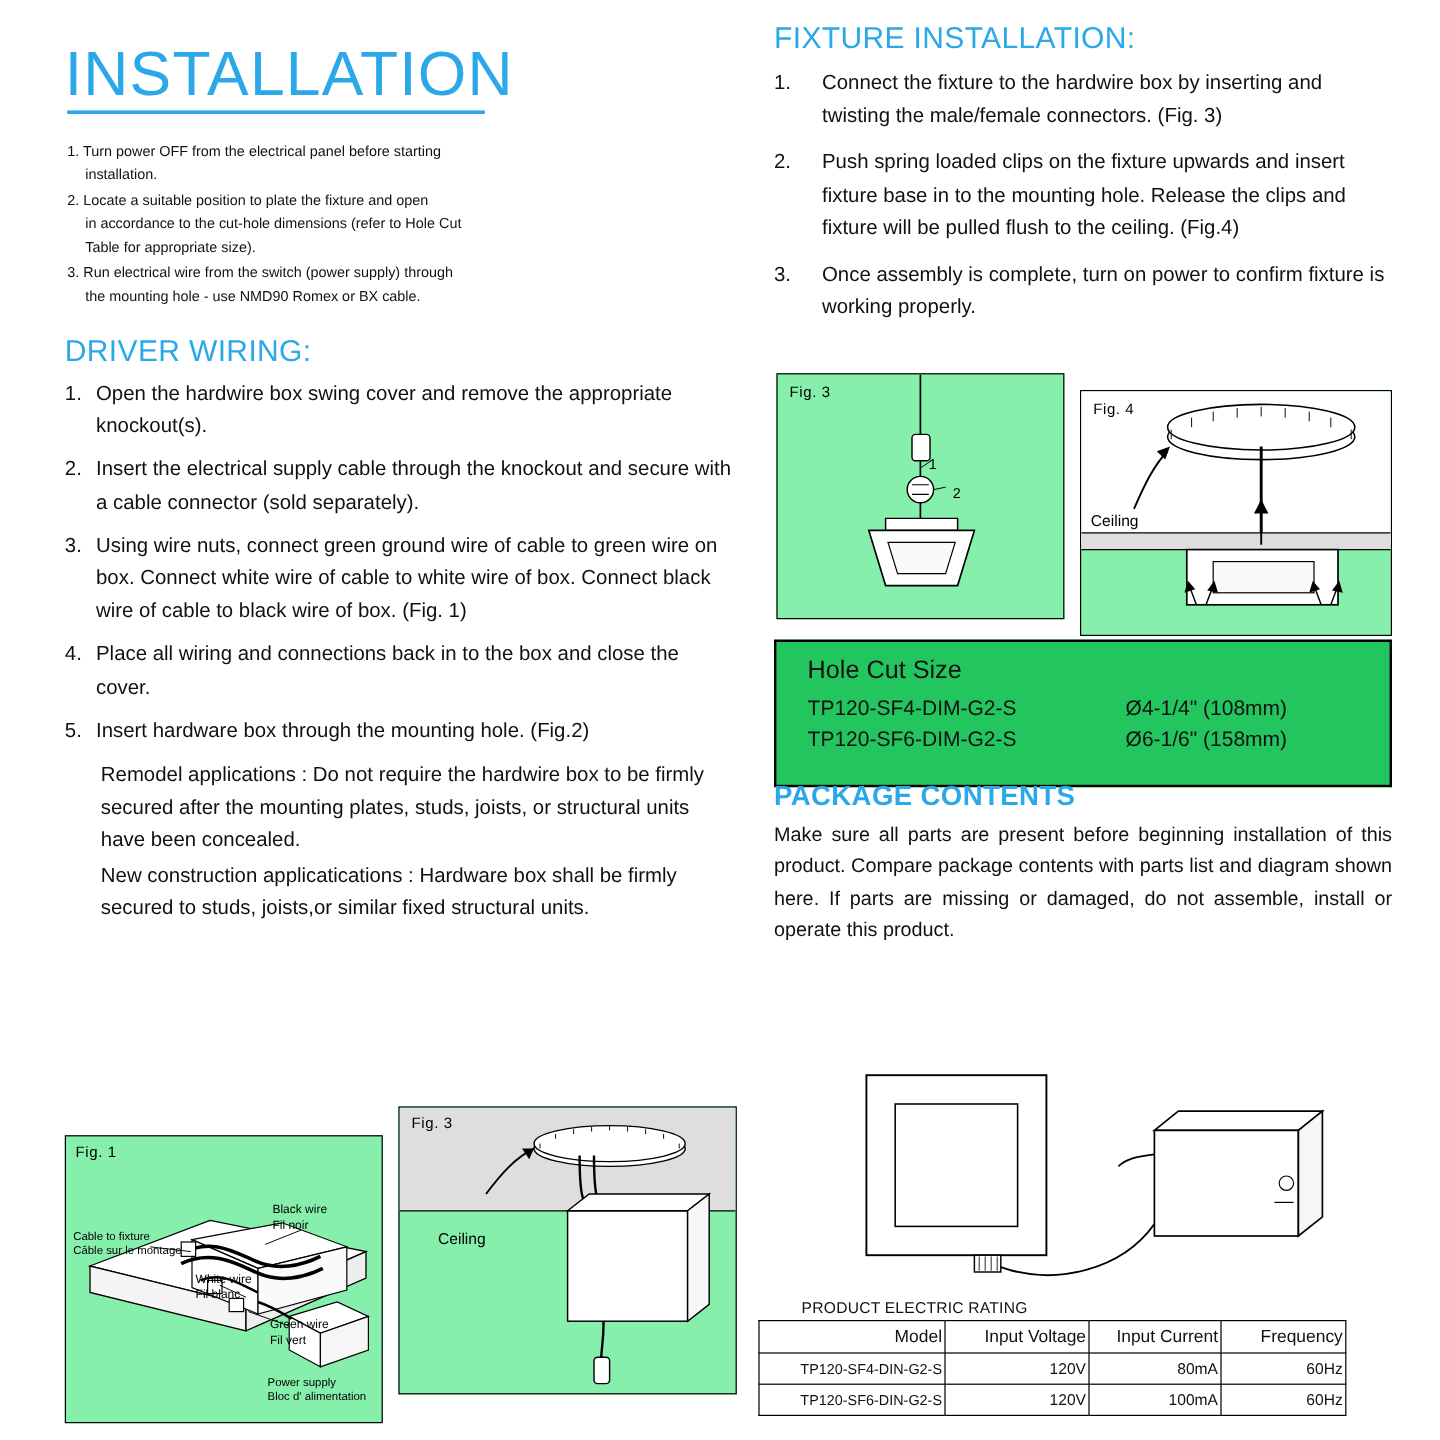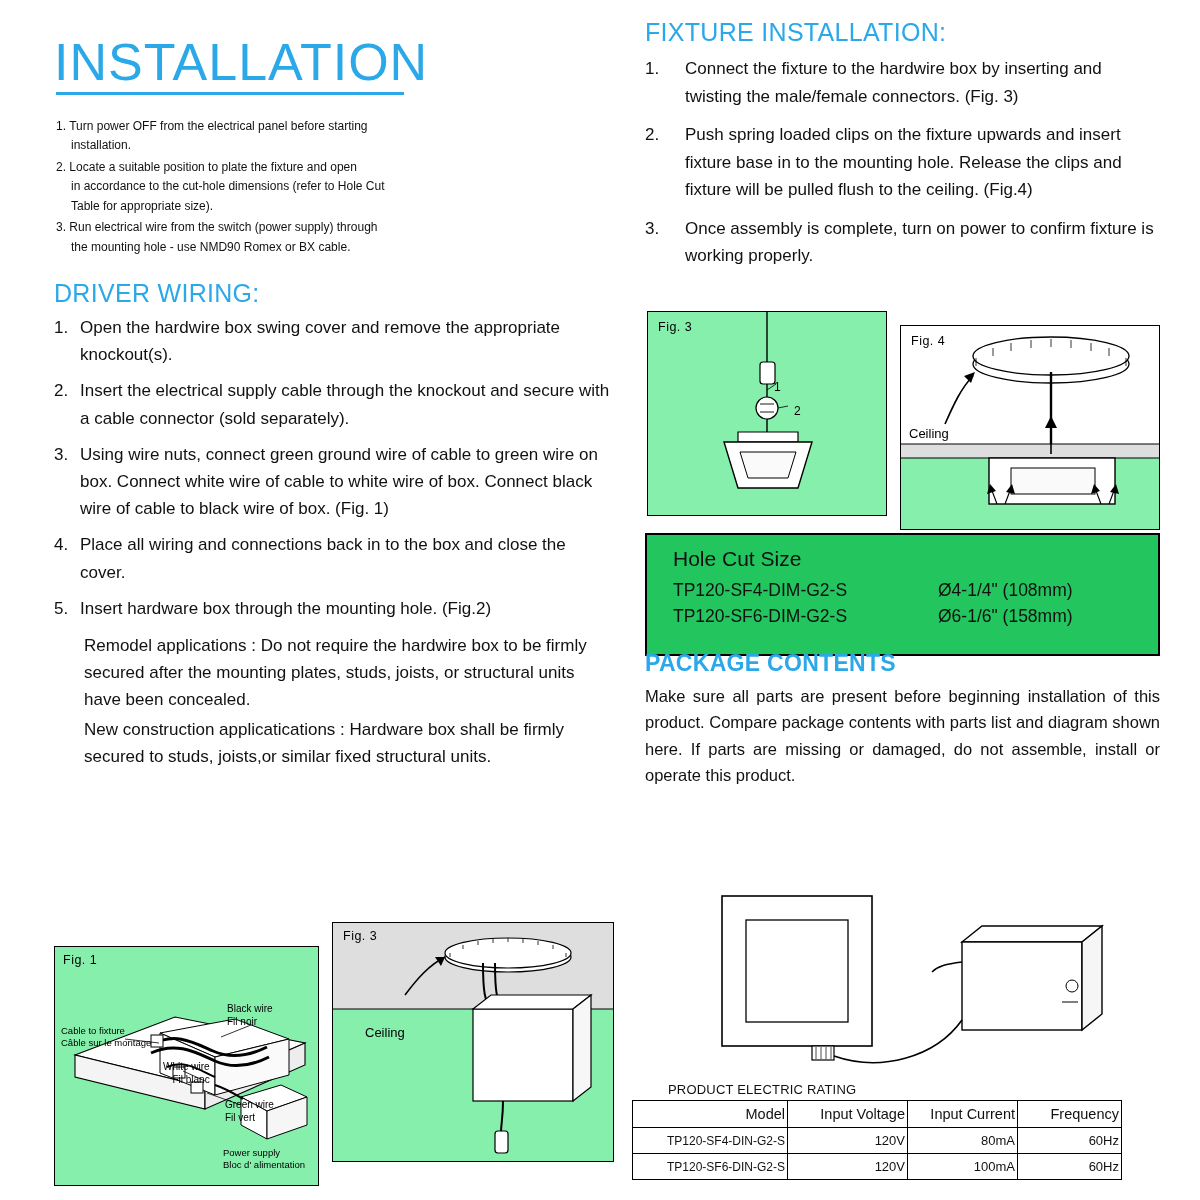--- a/index.html
+++ b/index.html
@@ -210,21 +210,21 @@
       <path d="M160 138 C172 142,178 146,188 152" fill="none" stroke="#000" stroke-width="2"></path>
     </svg>
     <div class="ftxt b" style="left:172px; top:56px;">
       <span>Black wire</span><br>
       <span>Fil noir</span>
     </div>
     <div class="ftxt" style="left:6px; top:78px;">
       <span>Cable  to fixture</span><br>
       <span>Câble  sur le montage</span>
     </div>
-    <div class="ftxt b" style="left:108px; top:114px;text-align:right;">
+    <div class="ftxt b" style="left:108px; top:114px;">
       <span>White wire</span><br>
       <span>Fil blanc</span>
     </div>
     <div class="ftxt b" style="left:170px; top:152px;">
       <span>Green wire</span><br>
       <span>Fil vert</span>
     </div>
     <div class="ftxt" style="left:168px; top:200px;">
       <span>Power supply</span><br>
       <span>Bloc d' alimentation</span>

